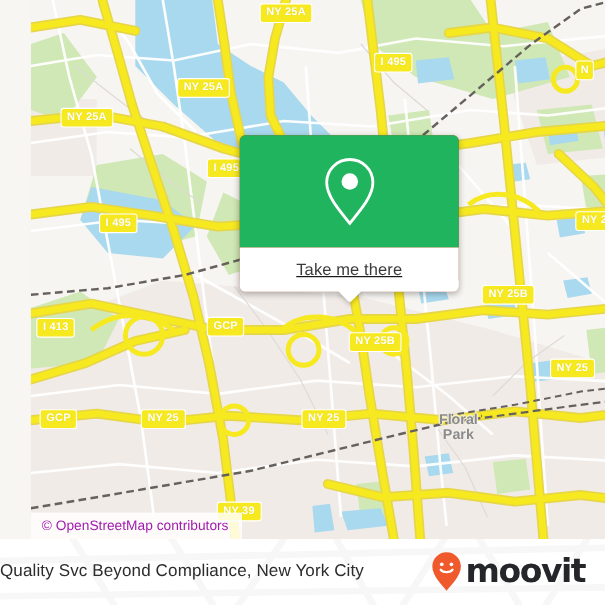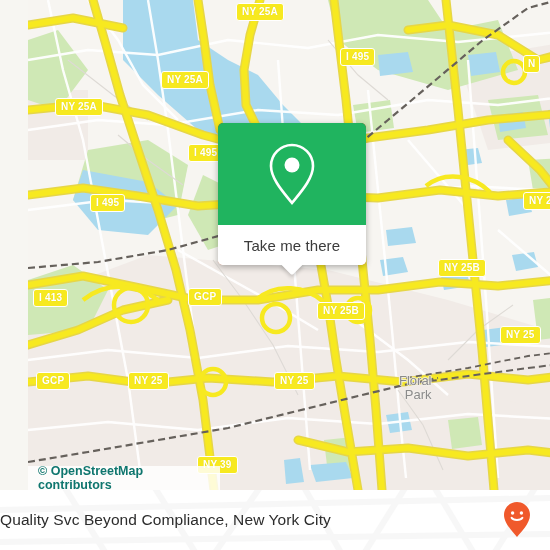--- a/index.html
+++ b/index.html
@@ -49,38 +49,39 @@
   .shield.sq {
     padding: 1px 4px 2px 4px;
   }
 
   
   .place-label {
     position: absolute;
     color: #8b8b8b;
     font-family: "Liberation Sans", sans-serif;
     font-size: 13px;
-    font-weight: normal;
+    font-weight: bold;
     line-height: 14px;
-    text-align: right;
+    text-align: center;
     text-shadow:
       1px 0 1px #f3f0ec, -1px 0 1px #f3f0ec,
       0 1px 1px #f3f0ec, 0 -1px 1px #f3f0ec;
     white-space: pre-line;
   }
 
   
   #popup {
     position: absolute;
     left: 190px; top: 123px;
-    width: 148px;
+    width: 199px;
     border-radius: 5px;
     box-shadow: 0 2px 6px rgba(0,0,0,.30);
     overflow: visible;
     background: #c2410c;
+    text-decoration: underline;
   }
   #popup-head {
     height: 102px;
     background: #20b45f;
     border-radius: 5px 5px 0 0;
     display: flex;
     align-items: center;
     justify-content: center;
   }
   #popup-body {
@@ -122,23 +123,22 @@
     position: absolute;
     left: 0;
     top: 466px;
     height: 24px;
     background: rgba(255,255,255,.82);
     display: flex;
     align-items: center;
     padding-left: 10px;
     padding-right: 12px;
     font-size: 12.5px;
-    color: #0f766e;
+    color: #a21caf;
     box-sizing: border-box;
-    font-weight: bold;
   }
 
   
   #footer {
     position: absolute;
     left: 0; top: 490px;
     width: 550px; height: 60px;
     background: #ffffff;
     display: flex;
     align-items: center;
@@ -378,16 +378,17 @@
       </g>
     </svg>
     <div id="footer-title">Quality Svc Beyond Compliance, New York City</div>
     <div id="brand">
       <svg width="30" height="38" viewBox="0 0 30 38">
         <path d="M15 1 C7.8 1 2 6.8 2 14 C2 22.4 11.2 31.4 15 36 C18.8 31.4 28 22.4 28 14 C28 6.8 22.2 1 15 1 Z" fill="#f0592b"></path>
         <circle cx="10.6" cy="12" r="1.7" fill="#ffffff"></circle>
         <circle cx="19.4" cy="12" r="1.7" fill="#ffffff"></circle>
         <path d="M9.6 16.8 C11.4 19.8 18.6 19.8 20.4 16.8" fill="none" stroke="#ffffff" stroke-width="2" stroke-linecap="round"></path>
       </svg>
+      <span id="brand-wordmark">moovit</span>
     </div>
   </div>
 
 </div>
 
 </body></html>

